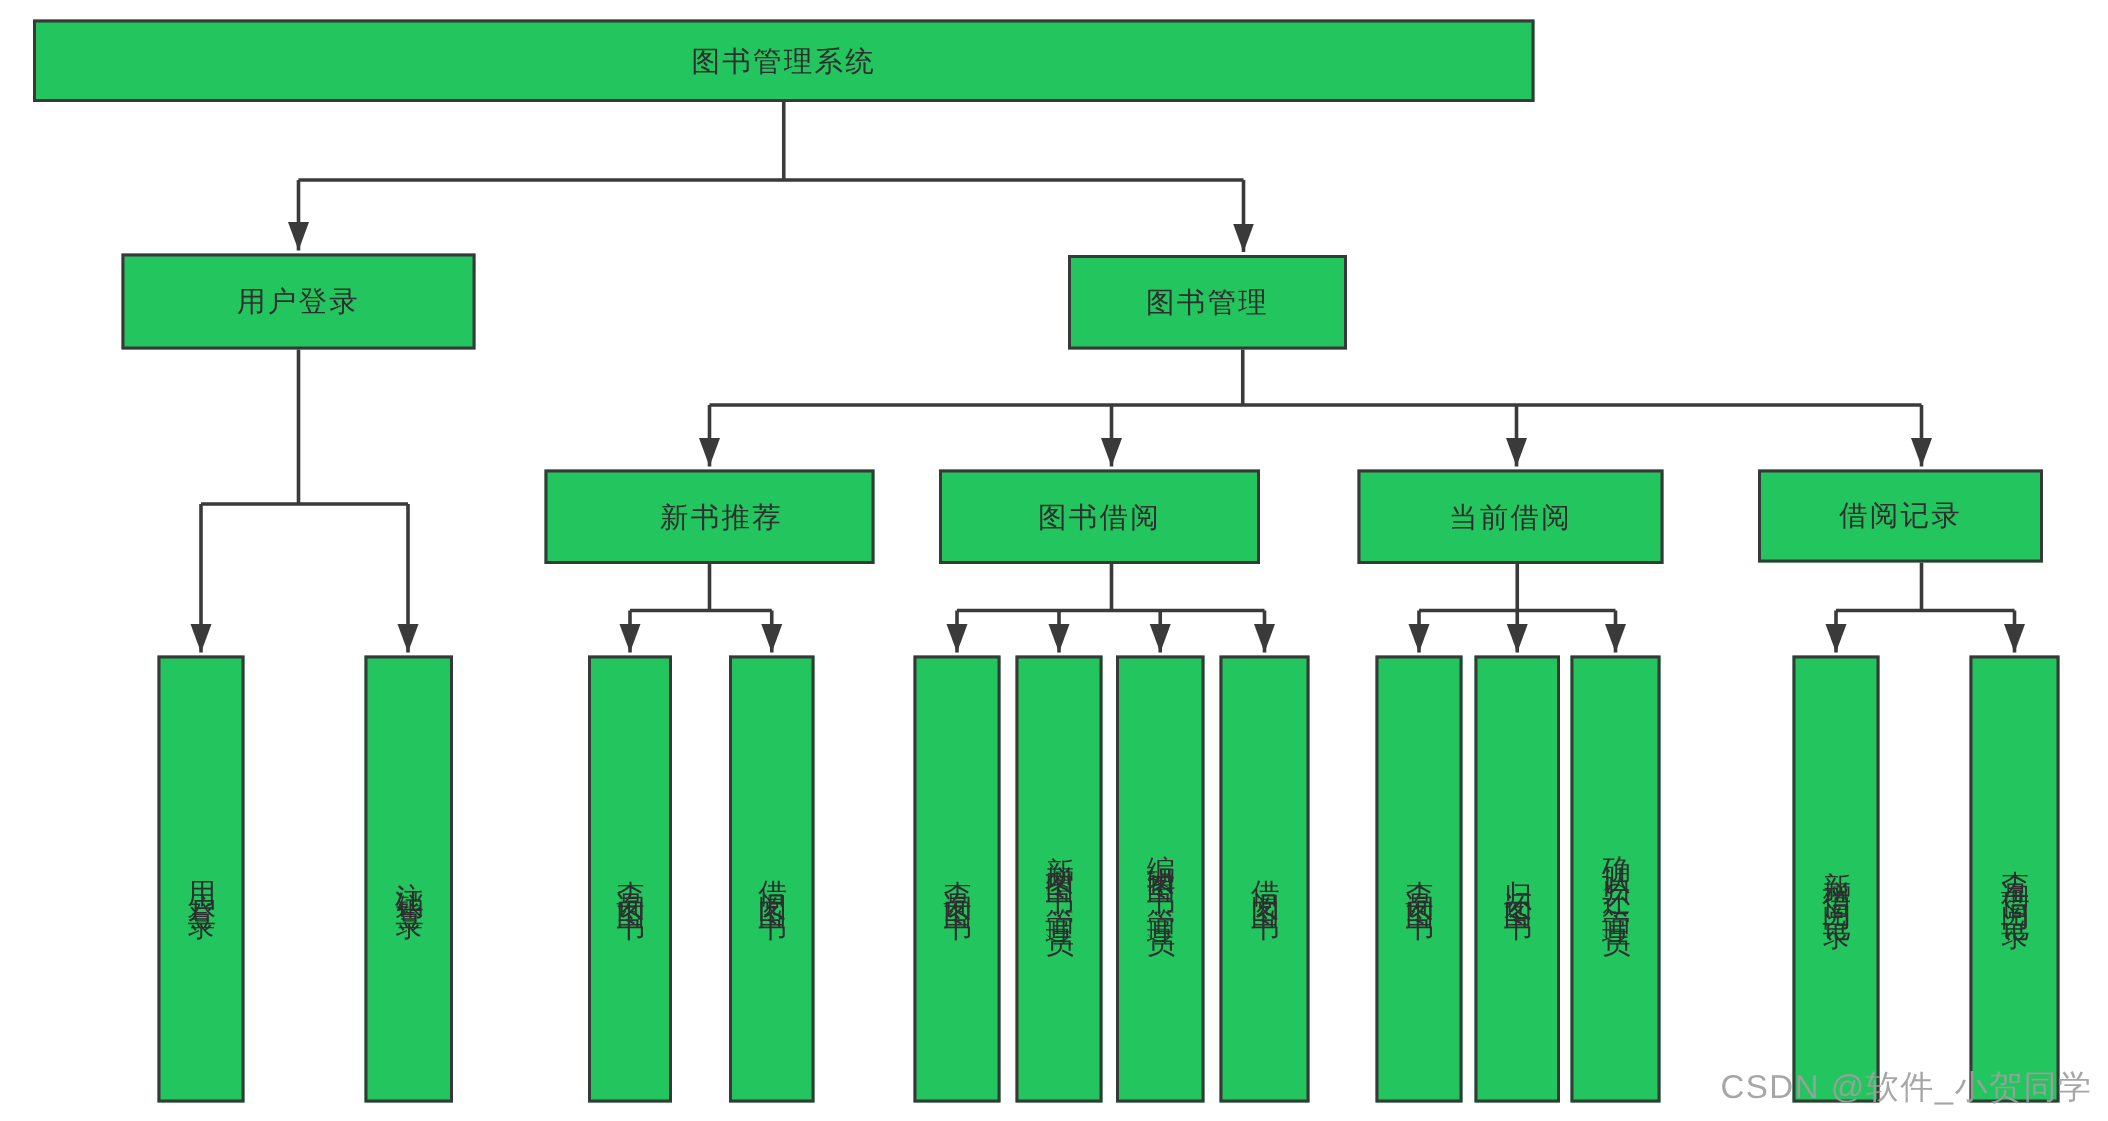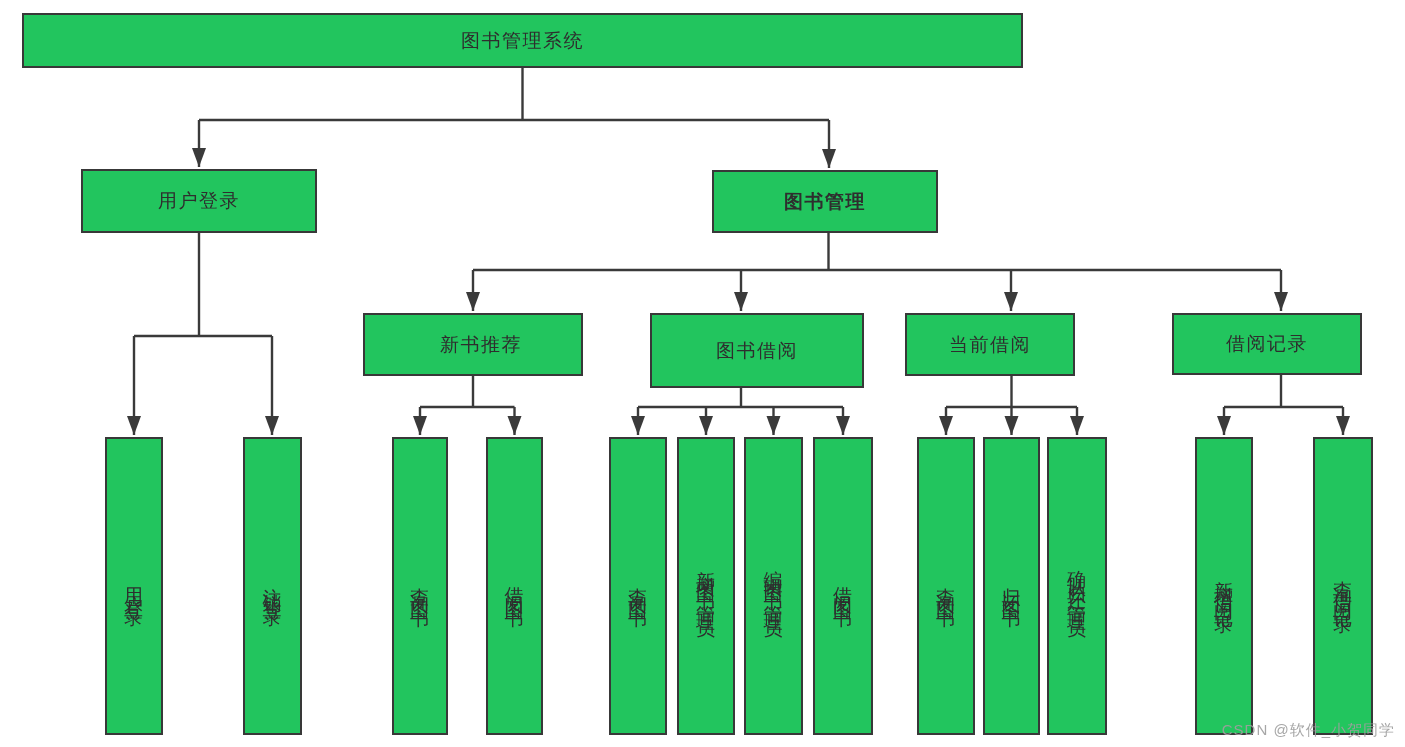--- a/index.html
+++ b/index.html
@@ -14,42 +14,42 @@
     display:flex;align-items:center;justify-content:center;z-index:2;
   }
   .hlabel{font-size:19px;letter-spacing:1.5px;white-space:nowrap;}
   .vlabel{
     writing-mode:vertical-rl;text-orientation:mixed;
     font-size:19px;letter-spacing:7px;line-height:1;white-space:nowrap;
   }
   
   .n-root{left:22px;top:13px;width:1001px;height:55px;}
   .n-user-login{left:81px;top:169px;width:236px;height:64px;}
-  .n-book-mgmt{left:712px;top:170px;width:226px;height:63px;font-weight:bold;}
+  .n-book-mgmt{left:712px;top:170px;width:186px;height:63px;}
   .n-new-book{left:363px;top:313px;width:220px;height:63px;padding-left:16px;}
-  .n-book-borrow{left:650px;top:313px;width:214px;height:75px;}
-  .n-current-borrow{left:905px;top:313px;width:170px;height:63px;}
+  .n-book-borrow{left:626px;top:313px;width:214px;height:63px;}
+  .n-current-borrow{left:905px;top:313px;width:204px;height:63px;}
   .n-borrow-record{left:1172px;top:313px;width:190px;height:62px;}
   .leaf{top:437px;height:298px;}
   .l1{left:105px;width:58px;}
   .l2{left:243px;width:59px;}
   .l3{left:392px;width:56px;}
   .l4{left:486px;width:57px;}
   .l5{left:609px;width:58px;}
   .l6{left:677px;width:58px;}
   .l7{left:744px;width:59px;}
   .l8{left:813px;width:60px;}
   .l9{left:917px;width:58px;}
   .l10{left:983px;width:57px;}
   .l11{left:1047px;width:60px;}
   .l12{left:1195px;width:58px;}
   .l13{left:1313px;width:60px;}
   .watermark{
     position:absolute;right:10px;bottom:7px;z-index:5;
-    font-size:15px;color:rgba(158,158,158,0.92);letter-spacing:1px;white-space:nowrap;
+    font-size:22px;color:rgba(158,158,158,0.92);letter-spacing:1px;white-space:nowrap;
   }
 </style>
 </head>
 <body>
 
 <svg id="connectors" width="1405" height="747">
   <defs>
     <marker id="ah" markerUnits="userSpaceOnUse" markerWidth="20" markerHeight="16" viewBox="0 0 20 16" refX="19" refY="8" orient="auto">
       <path d="M0,1 L0,15 L19,8 Z" fill="#3a3a3a" stroke="none"></path>
     </marker>

